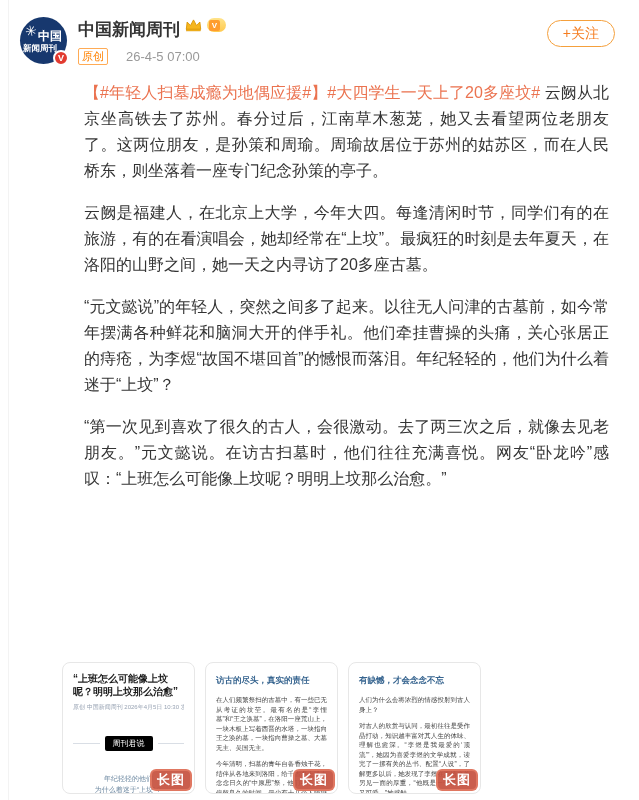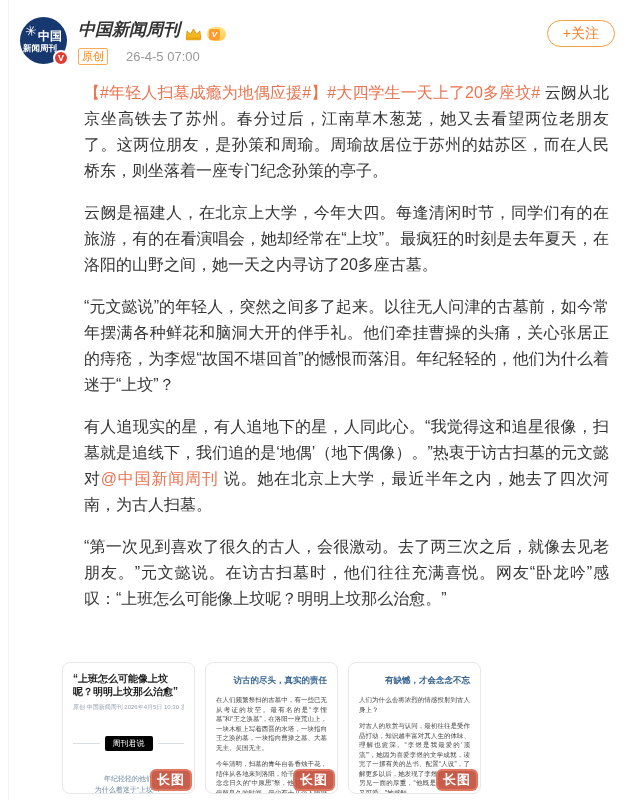--- a/index.html
+++ b/index.html
@@ -19,21 +19,21 @@
   }
   .av-mark { position:absolute; left:5px; top:6px; font-size:14px; color:#fff; transform:rotate(-12deg); }
   .av-cn  { position:absolute; right:5px; top:11px; font-size:12px; font-weight:bold; letter-spacing:0; }
   .av-sub { position:absolute; left:3px; bottom:9px; font-size:8.5px; font-weight:bold; white-space:nowrap; }
   .v-badge {
     position:absolute; right:-2px; bottom:-2px; width:16px; height:16px; border-radius:50%;
     background:#e23b30; border:2px solid #fff; color:#fff; font-size:9px; font-weight:bold;
     display:flex; align-items:center; justify-content:center;
   }
   .head-info { margin-left:58px; }
-  .name-row { display:flex; align-items:flex-end; gap:5px;font-style:italic; }
+  .name-row { display:flex; align-items:flex-start; gap:5px; }
   .acc-name { font-size:17px; font-weight:bold; color:#333; cursor:pointer; }
   .crown { width:17px; height:14px; display:inline-block; }
   .member-badge {
     display:inline-flex; align-items:center; height:14px; padding:1px 6px 1px 2px;
     background:linear-gradient(#ffe38a,#ffc94d); border-radius:8px;
   }
   .member-badge .mb-v {
     width:11px; height:11px; background:#ff9d2e; border-radius:2px; color:#fff;
     font-size:8px; font-weight:bold; display:flex; align-items:center; justify-content:center;
   }
@@ -63,21 +63,21 @@
     position:relative; width:133px; height:132px; background:#fff;
     border:1px solid #e7e7e7; border-radius:8px; padding:9px 10px; overflow:hidden; cursor:pointer;
   }
   .c1-title { font-size:10px; line-height:13px; font-weight:bold; color:#1c1c1c; }
   .c1-byline { margin-top:5px; font-size:6px; color:#98a3b3; white-space:nowrap; overflow:hidden; }
   .c1-badge-row { display:flex; align-items:center; margin:8px 0 6px; }
   .c1-badge-row::before, .c1-badge-row::after { content:""; flex:1; height:1px; background:#d9dee5; }
   .c1-badge { background:#000000; color:#fff; font-size:8px; padding:2px 8px; border-radius:2px; margin:16px 5px; white-space:nowrap; }
   .c1-sub { font-size:7px; line-height:11px; color:#6b87a0; text-align:center; }
   .c1-body { margin-top:8px; font-size:6.5px; line-height:9px; color:#444; text-align:justify; }
-  .c-title { font-size:8.5px; font-weight:bold; color:#36648f; text-align:right; margin:3px 0 8px; white-space:nowrap; }
+  .c-title { font-size:8.5px; font-weight:bold; color:#36648f; text-align:left; margin:3px 0 8px; white-space:nowrap; }
   .c-par { font-size:6.5px; line-height:9.5px; color:#444; text-align:justify; margin-bottom:7px; }
   .long-img-badge {
     position:absolute; right:2px; bottom:2px; background:rgba(198,80,62,0.92);
     border:2px solid rgba(233,130,105,0.7); color:#fff; font-size:13px; font-weight:bold;
     padding:0px 5px; border-radius:6px; letter-spacing:1px;
   }
 </style>
 </head>
 <body>
 
@@ -106,21 +106,20 @@
         <span class="timestamp">26-4-5 07:00</span>
       </div>
     </div>
     <button class="follow-btn">+关注</button>
   </div>
 
   <div class="post-body">
     <p><span class="lnk">【#年轻人扫墓成瘾为地偶应援#】</span><span class="lnk">#大四学生一天上了20多座坟#</span><span> 云阙从北京坐高铁去了苏州。春分过后，江南草木葱茏，她又去看望两位老朋友了。这两位朋友，是孙策和周瑜。周瑜故居位于苏州的姑苏区，而在人民桥东，则坐落着一座专门纪念孙策的亭子。</span></p>
     <p>云阙是福建人，在北京上大学，今年大四。每逢清闲时节，同学们有的在旅游，有的在看演唱会，她却经常在“上坟”。最疯狂的时刻是去年夏天，在洛阳的山野之间，她一天之内寻访了20多座古墓。</p>
     <p>“元文懿说”的年轻人，突然之间多了起来。以往无人问津的古墓前，如今常年摆满各种鲜花和脑洞大开的伴手礼。他们牵挂曹操的头痛，关心张居正的痔疮，为李煜“故国不堪回首”的憾恨而落泪。年纪轻轻的，他们为什么着迷于“上坟”？</p>
-    <p><span>有人追现实的星，有人追地下的星，人同此心。“我觉得这和追星很像，扫墓就是追线下，我们追的是‘地偶’（地下偶像）。”热衷于访古扫墓的元文懿对</span><span class="lnk">@中国新闻周刊</span><span> 说。她在北京上大学，最近半年之内，她去了四次河南，为古人扫墓。</span></p>
     <p>“第一次见到喜欢了很久的古人，会很激动。去了两三次之后，就像去见老朋友。”元文懿说。在访古扫墓时，他们往往充满喜悦。网友“卧龙吟”感叹：“上班怎么可能像上坟呢？明明上坟那么治愈。”</p>
   </div>
 
   <div class="cards-row">
 
     <div class="p-card">
       <div class="c1-title">“上班怎么可能像上坟呢？明明上坟那么治愈”</div>
       <div class="c1-byline">原创 中国新闻周刊 2026年4月5日 10:30 发布</div>
       <div class="c1-badge-row">
         <span class="c1-badge">周刊君说</span>

